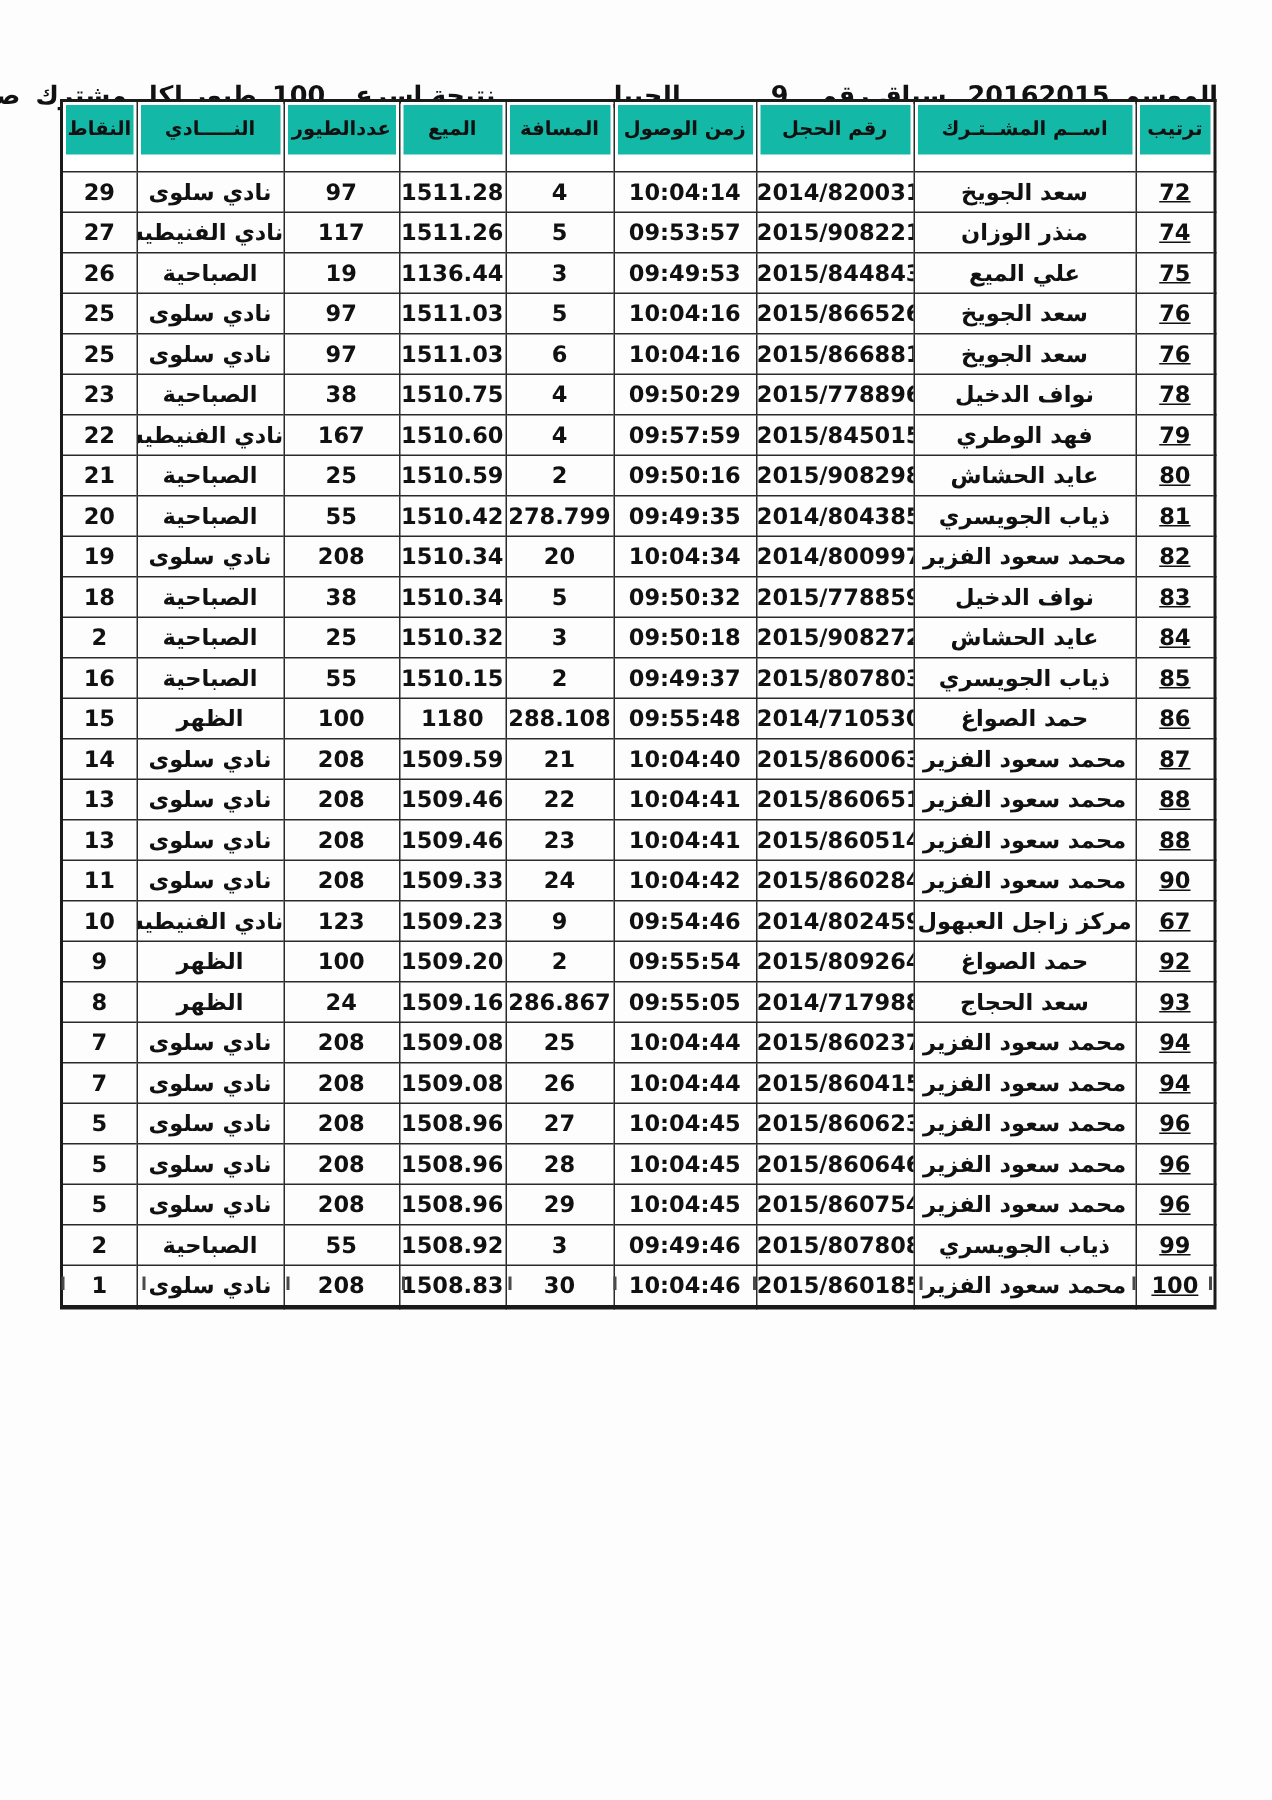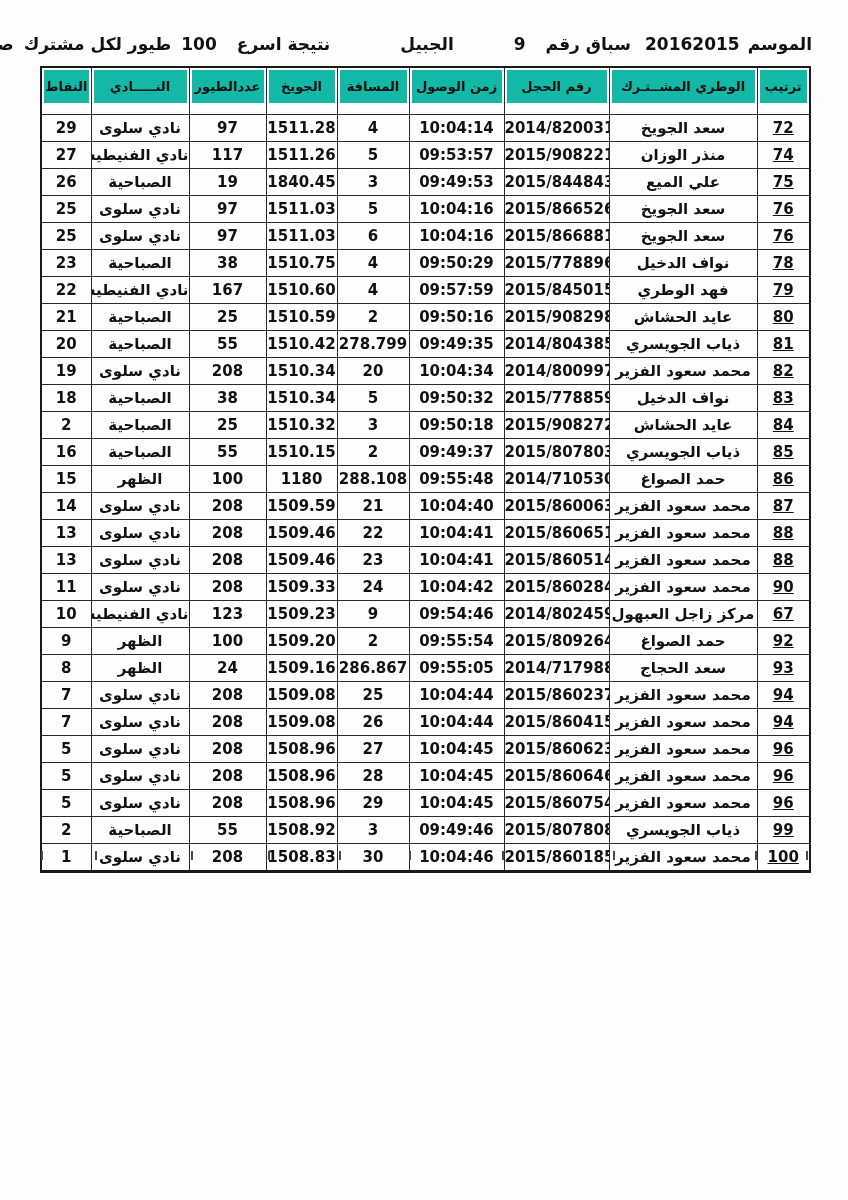--- a/index.html
+++ b/index.html
@@ -24,21 +24,21 @@
     left: 36px;
     height: 26px;
     display: flex;
     direction: rtl;
     align-items: baseline;
     font-weight: bold;
     font-size: 17px;
     white-space: nowrap;
   }
   .topline .gap8  { margin-left: 8px; }
-  .topline .gap14 { margin-left: 14px; }
+  .topline .gap14 { margin-left: 14px; margin-top: 20px; }
   .topline .gap20 { margin-left: 20px; text-align: center; }
   .topline .gap60 { margin-left: 60px; }
   .topline .gap70 { margin-left: 70px; }
   .topline .gap10 { margin-left: 10px; }
   .num { direction: ltr; unicode-bidi: isolate; }
 
   
   .tablewrap {
     position: absolute;
     top: 66px;
@@ -125,33 +125,33 @@
         <col style="width:77px">
         <col style="width:98px">
         <col style="width:50px">
       </colgroup>
       <thead>
         <tr>
           <th>
               <span class="hdr">ترتيب</span>
             </th>
           <th>
-              <span class="hdr">الوطري المشــتـرك</span>
+              <span class="hdr">اســم المشــتـرك</span>
             </th>
           <th>
               <span class="hdr">رقم الحجل</span>
             </th>
           <th>
               <span class="hdr">زمن الوصول</span>
             </th>
           <th>
               <span class="hdr">المسافة</span>
             </th>
           <th>
-              <span class="hdr">الجويخ</span>
+              <span class="hdr">الميع</span>
             </th>
           <th>
               <span class="hdr">عددالطيور</span>
             </th>
           <th>
               <span class="hdr">النـــــادي</span>
             </th>
           <th>
               <span class="hdr">النقاط</span>
             </th>
@@ -182,21 +182,21 @@
             <td class="c-club">نادي الفنيطيس</td>
             <td class="ltr">27</td>
           </tr>
 
           <tr>
             <td class="c-rank ltr">75</td>
             <td class="c-name">علي الميع</td>
             <td class="ltr">2015/844843</td>
             <td class="ltr">09:49:53</td>
             <td class="c-dist ltr">3</td>
-            <td class="ltr">1840.45</td>
+            <td class="ltr">1136.44</td>
             <td class="ltr">19</td>
             <td class="c-club">الصباحية</td>
             <td class="ltr">26</td>
           </tr>
 
           <tr>
             <td class="c-rank ltr">76</td>
             <td class="c-name">سعد الجويخ</td>
             <td class="ltr">2015/866526</td>
             <td class="ltr">10:04:16</td>

